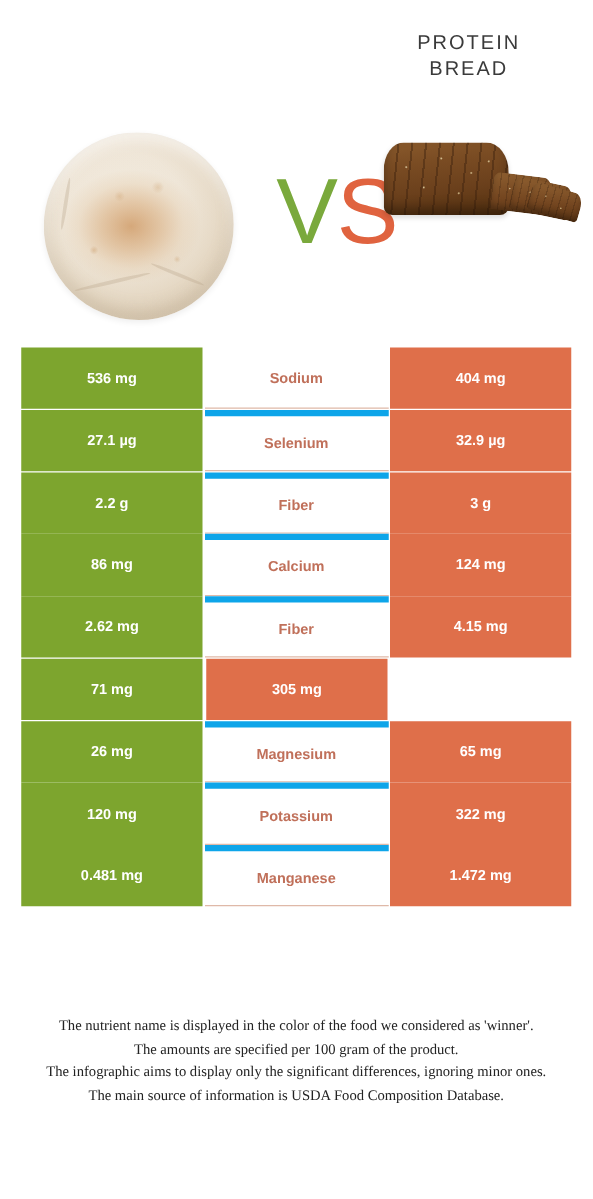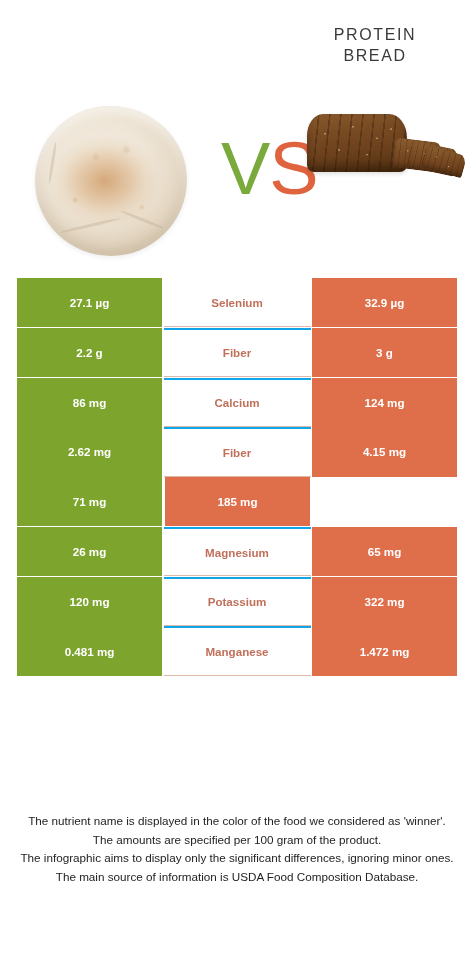--- a/index.html
+++ b/index.html
@@ -154,39 +154,39 @@
   .cell-left {
     width: 145px;
     background: #7da52e;
     color: #ffffff;
     margin-right: 1.5px;
   }
   .cell-mid {
     width: 147px;
     background: #ffffff;
     color: #c0705a;
-    border-top: 2px solid #0ea5e9;
+    border-top: 5px solid #0ea5e9;
     border-bottom: 1px solid #dfb9a8;
   }
   .cell-right {
     width: 145px;
     background: #df6f4a;
     color: #ffffff;
     margin-left: 1.5px;
   }
   
   .row:first-child .cell-mid { border-top: 1px solid #ffffff; }
 
   
   #footer {
     position: absolute;
     left: 10px; top: 812px;
     width: 454px;
     text-align: center;
-    font-family: Liberation Sans, sans-serif;
+    font-family: Liberation Serif, serif;
     font-size: 11.7px;
     line-height: 18.5px;
     color: #232323;
   }
   #footer p { margin: 0; }
 </style>
 </head>
 <body>
 
 <div id="page">
@@ -206,20 +206,25 @@
 
   <div class="hero" id="loaf-wrap">
     <div class="loaf-body"></div>
     <div class="loaf-slice" id="slice-1"></div>
     <div class="loaf-slice" id="slice-2"></div>
     <div class="loaf-slice" id="slice-3"></div>
   </div>
 
   <div id="table">
       <div class="row">
+        <div class="cell cell-left">536 mg</div>
+        <div class="cell cell-mid">Sodium</div>
+        <div class="cell cell-right">404 mg</div>
+      </div>
+      <div class="row">
         <div class="cell cell-left">27.1 µg</div>
         <div class="cell cell-mid">Selenium</div>
         <div class="cell cell-right">32.9 µg</div>
       </div>
       <div class="row">
         <div class="cell cell-left">2.2 g</div>
         <div class="cell cell-mid">Fiber</div>
         <div class="cell cell-right">3 g</div>
       </div>
       <div class="row">
@@ -227,21 +232,21 @@
         <div class="cell cell-mid">Calcium</div>
         <div class="cell cell-right">124 mg</div>
       </div>
       <div class="row">
         <div class="cell cell-left">2.62 mg</div>
         <div class="cell cell-mid">Fiber</div>
         <div class="cell cell-right">4.15 mg</div>
       </div>
       <div class="row">
         <div class="cell cell-left">71 mg</div>
-        <div class="cell cell-right">185 mg</div>
+        <div class="cell cell-right">305 mg</div>
       </div>
       <div class="row">
         <div class="cell cell-left">26 mg</div>
         <div class="cell cell-mid">Magnesium</div>
         <div class="cell cell-right">65 mg</div>
       </div>
       <div class="row">
         <div class="cell cell-left">120 mg</div>
         <div class="cell cell-mid">Potassium</div>
         <div class="cell cell-right">322 mg</div>

